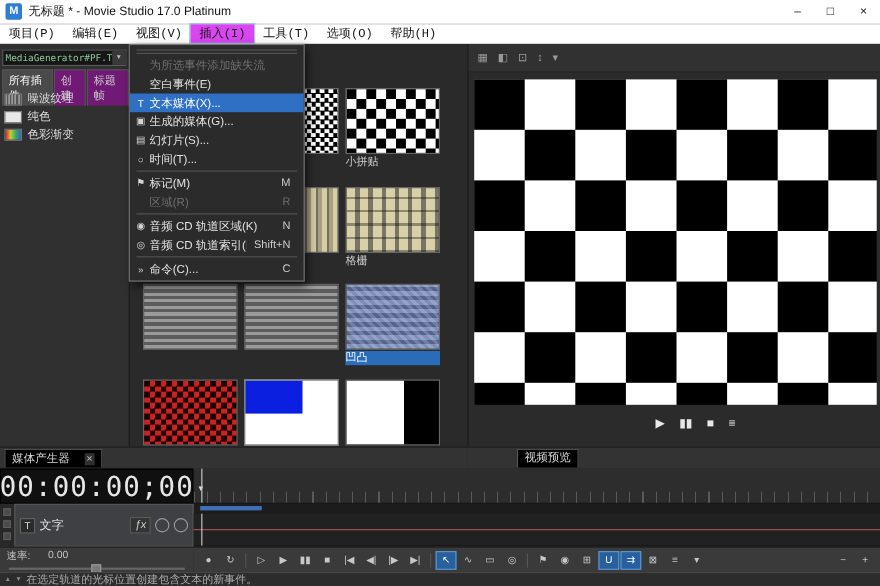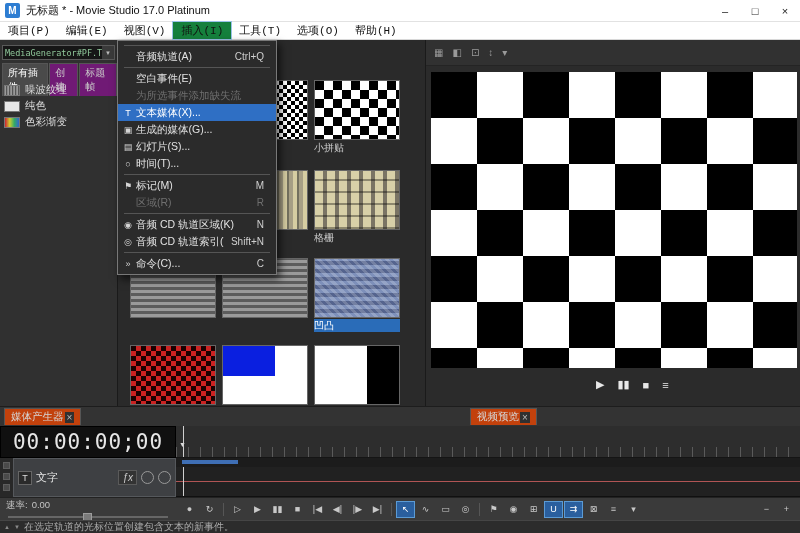--- a/index.html
+++ b/index.html
@@ -13,21 +13,21 @@
   .appicon{width:15px;height:15px;margin:0 6px 0 5px;background:#2d7dd2;color:#fff;
     font-size:10px;font-weight:bold;display:flex;align-items:center;justify-content:center;border-radius:2px;}
   .title{font-size:11px;color:#111;flex:1;white-space:nowrap;overflow:hidden;}
   .wctrls{display:flex;height:100%;}
   .wbtn{width:30px;height:100%;display:flex;align-items:center;justify-content:center;
     font-size:11px;color:#222;}
   
   .menubar{position:absolute;left:0;top:22px;width:800px;height:18px;background:#ffffff;
     display:flex;align-items:stretch;font-size:11px;color:#111;border-bottom:1px solid #d8d8d8;box-sizing:border-box;}
   .mb-item{padding:0 8px;display:flex;align-items:center;font-family:Liberation Mono, monospace;}
-  .mb-item.active{background:#15803d;outline:1px solid #9ac2e8;}
+  .mb-item.active{background:#d946ef;outline:1px solid #9ac2e8;}
 
   
   .left-panel{position:absolute;left:0;top:40px;width:118px;height:366px;background:#303030;
     border-right:1px solid #1a1a1a;box-sizing:border-box;}
   .gen-dropdown{position:absolute;left:2px;top:5px;width:113px;height:15px;background:#161616;
     border:1px solid #5a5a5a;display:flex;align-items:center;box-sizing:border-box;}
   .gen-dd-text{flex:1;font-family:"DejaVu Sans Mono",monospace;font-size:8.5px;color:#8fc79a;
     white-space:nowrap;overflow:hidden;padding-left:2px;}
   .gen-dd-caret{width:12px;font-size:6px;color:#bbb;text-align:center;background:#3a3a3a;height:100%;
     display:flex;align-items:center;justify-content:center;}
@@ -68,29 +68,29 @@
   .pv-ico{font-size:10px;color:#9a9a9a;}
   .pv-screen{position:absolute;left:5px;top:32px;width:366px;height:296px;
     background-image:conic-gradient(#fff 0 25%,#000 0 50%,#fff 0 75%,#000 0);background-size:92px 92px;}
   .pv-transport{position:absolute;left:170px;top:338px;display:flex;gap:13px;align-items:center;}
   .pvbtn{color:#e8e8e8;font-size:11px;}
 
   
   .tabstrip{position:absolute;top:406px;height:20px;background:#333;display:flex;align-items:flex-end;box-sizing:border-box;border-top:1px solid #1d1d1d;}
   .ts-left{left:0;width:425px;}
   .ts-right{left:425px;width:375px;}
-  .dtab{height:16px;margin:0 0 1px 4px;background:#c2410c;border:1px solid #555;border-bottom:none;
-    display:flex;align-items:center;padding:0 6px;font-size:10.5px;color:#d5d5d5;gap:1px;}
-  .ts-right .dtab{margin-left:45px;}
+  .dtab{height:16px;margin:0 0 1px 4px;background:#000000;border:1px solid #555;border-bottom:none;
+    display:flex;align-items:center;padding:0 6px;font-size:10.5px;color:#d5d5d5;gap:13px;}
+  .ts-right .dtab{margin-left:45px;flex-direction:column;}
   .tclose{font-size:10px;color:#bbb;background:#303030;padding:0 2px;line-height:11px;}
 
   
   .tc-panel{position:absolute;left:0;top:426px;width:176px;height:32px;background:#101010;
     border:1px solid #000;box-sizing:border-box;display:flex;align-items:center;justify-content:center;}
-  .tc-text{font-family:"DejaVu Sans Mono",monospace;font-size:21px;color:#e6e6e6;letter-spacing:1px;}
+  .tc-text{font-family:"DejaVu Sans Mono",monospace;font-size:25px;color:#e6e6e6;letter-spacing:1px;}
   .ruler{position:absolute;left:176px;top:426px;width:624px;height:32px;background:#2d2d2d;
     border-bottom:1px solid #151515;box-sizing:border-box;}
   .ruler::after{content:"";position:absolute;left:0;right:0;bottom:0;height:10px;
     background:repeating-linear-gradient(90deg,#5a5a5a 0 1px,transparent 1px 12px);}
   .cursor-head{position:absolute;left:3px;top:15px;font-size:7px;color:#ddd;}
   .cursor-line{position:absolute;left:7px;top:0;bottom:0;width:1px;background:#cfcfcf;}
   .loopbar{position:absolute;left:176px;top:458px;width:624px;height:9px;background:#1c1c1c;}
   .loopseg{position:absolute;left:6px;top:2px;width:56px;height:4px;background:#3f6fb5;}
   .left-strip{position:absolute;left:0;top:458px;width:13px;height:62px;background:#282828;
     display:flex;flex-direction:column;align-items:center;gap:4px;padding-top:4px;box-sizing:border-box;}
@@ -102,21 +102,21 @@
   .th-name{flex:1;font-size:11px;color:#e3e3e3;white-space:nowrap;overflow:hidden;}
   .th-fx{font-size:10px;font-style:italic;color:#ccc;background:#333;border:1px solid #5a5a5a;
     padding:0 3px;line-height:13px;}
   .th-circle{width:13px;height:13px;border:1px solid #999;border-radius:50%;box-sizing:border-box;}
   .track-lane{position:absolute;left:176px;top:467px;width:624px;height:30px;background:#212121;
     border-bottom:1px solid #101010;box-sizing:border-box;}
   .lane-redline{position:absolute;left:0;right:0;top:14px;height:1px;background:#b05454;}
   .lane-cursor{position:absolute;left:7px;top:0;bottom:0;width:1px;background:#cfcfcf;}
   .rate-row{position:absolute;left:0;top:497px;width:176px;height:23px;background:#3a3a3a;
     border-top:1px solid #222;box-sizing:border-box;padding:1px 6px 0;}
-  .rate-line1{font-size:9.5px;color:#c3c3c3;display:flex;gap:4px;}
+  .rate-line1{font-size:9.5px;color:#c3c3c3;display:flex;gap:16px;}
   .rate-slider{position:relative;height:11px;margin-top:0;}
   .rs-line{position:absolute;left:2px;right:2px;top:4px;height:2px;background:#666;}
   .rs-notch{position:absolute;left:50%;top:7px;width:1px;height:3px;background:#999;}
   .rs-handle{position:absolute;left:calc(50% - 5px);top:1px;width:9px;height:8px;background:#7a7a7a;
     border:1px solid #9c9c9c;box-sizing:border-box;}
   .transport{position:absolute;left:176px;top:497px;width:624px;height:23px;background:#3a3a3a;
     border-top:1px solid #222;box-sizing:border-box;display:flex;align-items:center;padding:0 4px;gap:1px;}
   .tbtn{width:19px;height:17px;line-height:17px;text-align:center;font-size:9px;color:#c8c8c8;flex:none;}
   .tbtn.active{background:#2a5f9e;border:1px solid #5b9bd5;color:#fff;box-sizing:border-box;line-height:15px;}
   .tsep{width:1px;height:13px;background:#565656;margin:0 3px;flex:none;}
@@ -340,36 +340,30 @@
   </div>
 
   <div class="statusbar">
     <span class="sb-ico">▲</span>
     <span class="sb-ico">▼</span>
     <span class="sb-text">在选定轨道的光标位置创建包含文本的新事件。</span>
   </div>
 
   <div class="menu">
     <div class="msep"></div>
-    <div class="mi">
-      <span class="mi-ico"></span>
-      <span class="mi-label">音频轨道(A)</span>
-      <span class="mi-short">Ctrl+Q</span>
-      <span class="mi-arrow"></span>
-    </div>
     <div class="msep"></div>
-    <div class="mi">
-      <span class="mi-ico"></span>
-      <span class="mi-label">空白事件(E)</span>
-      <span class="mi-short"></span>
-      <span class="mi-arrow"></span>
-    </div>
     <div class="mi disabled">
       <span class="mi-ico"></span>
       <span class="mi-label">为所选事件添加缺失流</span>
+      <span class="mi-short"></span>
+      <span class="mi-arrow"></span>
+    </div>
+    <div class="mi">
+      <span class="mi-ico"></span>
+      <span class="mi-label">空白事件(E)</span>
       <span class="mi-short"></span>
       <span class="mi-arrow"></span>
     </div>
     <div class="mi selected">
       <span class="mi-ico">T</span>
       <span class="mi-label">文本媒体(X)...</span>
       <span class="mi-short"></span>
       <span class="mi-arrow"></span>
     </div>
     <div class="mi">

